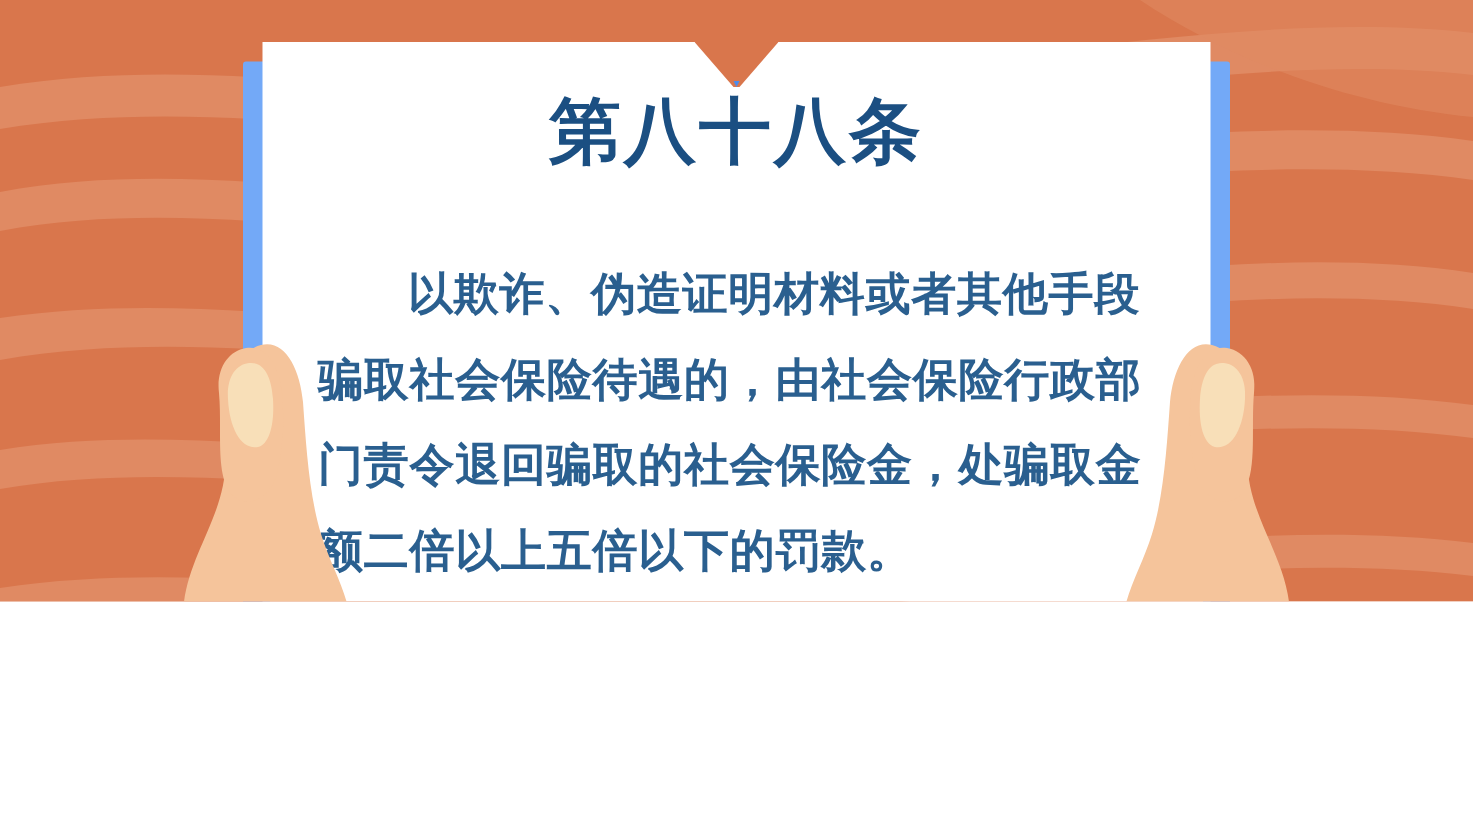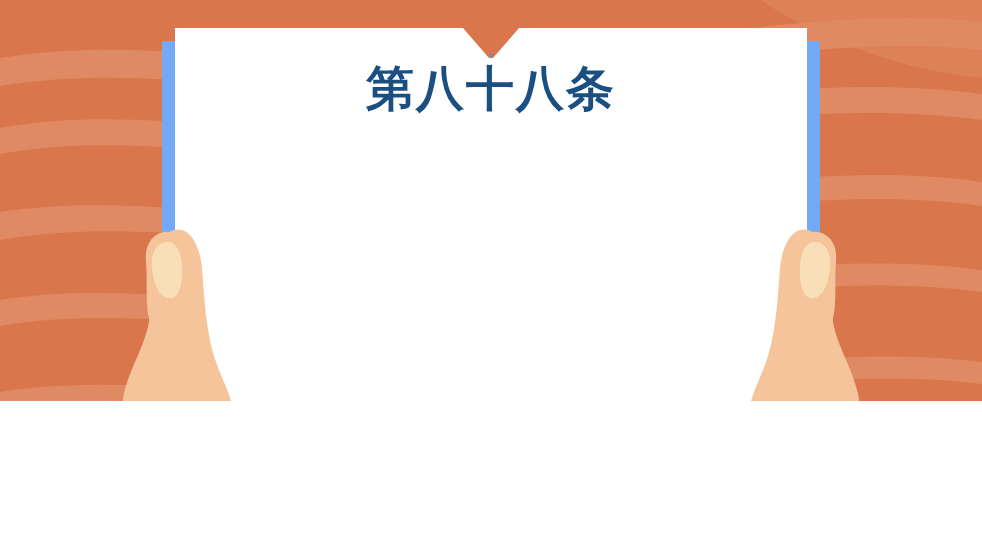--- a/index.html
+++ b/index.html
@@ -187,20 +187,26 @@
     <svg class="spine-notch-bottom" viewBox="0 0 48 16" preserveAspectRatio="none">
       <path d="M0,0 L16,0 L24,9 L32,0 L48,0 L48,2 L32,2 L24,11 L16,2 L0,2 Z" fill="#ffffff"></path>
     </svg>
 
     <div class="page-bottom-blue"></div>
     <div class="spine-tab"></div>
   </div>
 
   <div class="title">第八十八条</div>
 
+  <div class="body-text">
+    <span class="ln indent">以欺诈、伪造证明材料或者其他手段</span>
+    <span class="ln">骗取社会保险待遇的，由社会保险行政部</span>
+    <span class="ln">门责令退回骗取的社会保险金，处骗取金</span>
+    <span class="ln">额二倍以上五倍以下的罚款。</span>
+  </div>
 
   <svg class="hands" viewBox="0 0 982 543" preserveAspectRatio="none">
 
     <g>
 
       <path d="M60,543 C70,470 130,430 205,420 C262,412 300,436 312,470 L312,543 Z" fill="#e0ae85"></path>
 
       <path d="M205,418 C268,412 312,440 316,486 C318,518 300,543 272,543 L190,543 C170,515 175,440 205,418 Z" fill="#e0ae85"></path>
 
       <path d="M150,300 C146,258 158,234 174,230 C190,226 200,246 202,268

